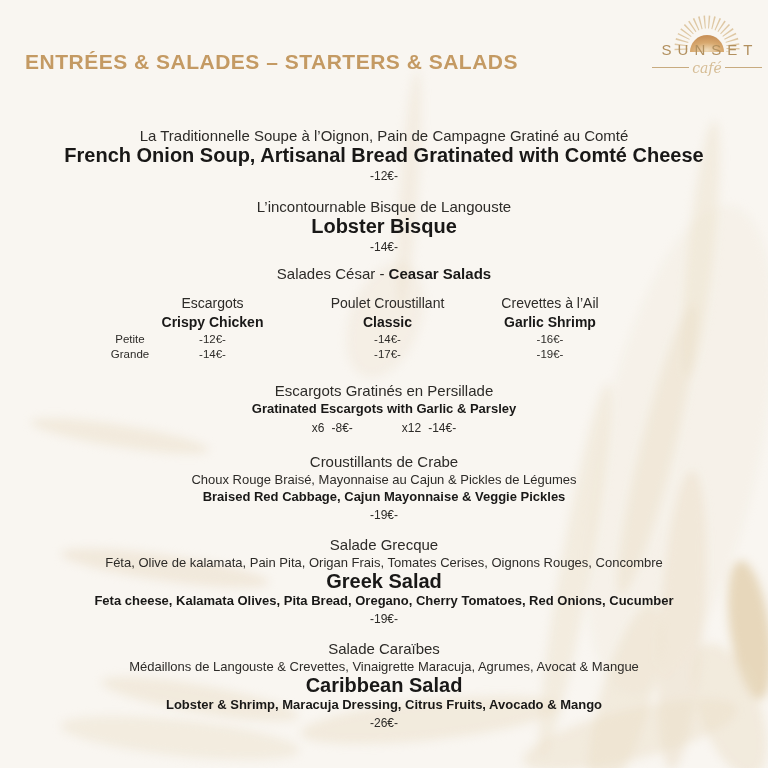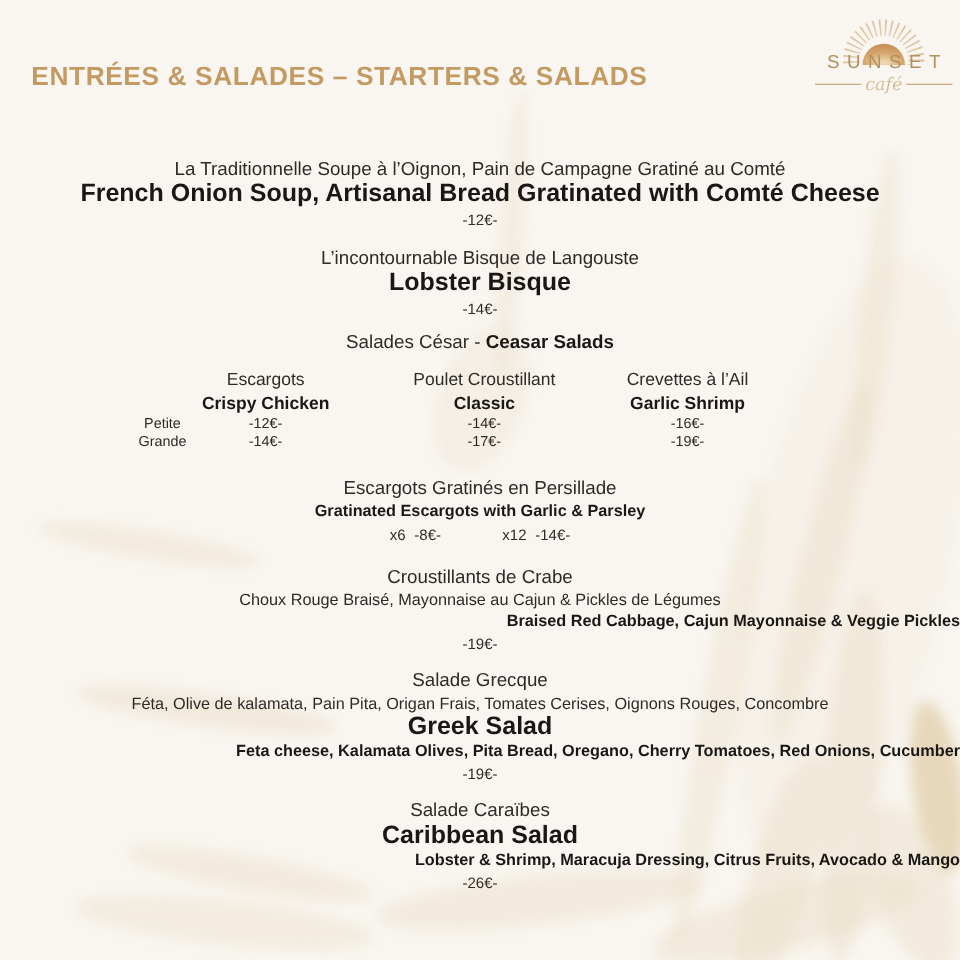--- a/index.html
+++ b/index.html
@@ -38,21 +38,21 @@
     position:absolute; left:25px; top:50px;
     font-size:21px; font-weight:700; letter-spacing:0.5px;
     color:#c49a63;
   }
 
   
   .menu { position:absolute; left:0; right:0; top:126px; text-align:center; }
   .fr-title { font-size:15px; line-height:19px; color:#2d2b28; }
   .en-title { font-size:20px; line-height:21px; font-weight:700; color:#191817; }
   .desc-fr  { font-size:13px; line-height:17px; color:#2d2b28; }
-  .desc-en  { font-size:13px; line-height:17px; font-weight:700; color:#191817;text-align:right; }
+  .desc-en  { font-size:13px; line-height:17px; font-weight:700; color:#191817; }
   .en-sub   { font-size:13px; line-height:18px; font-weight:700; color:#191817; }
   .price    { font-size:12px; line-height:16px; color:#2d2b28; margin-top:2px; }
 
   .mi-soup    { margin-bottom:13px; }
   .mi-bisque  { margin-bottom:9px; }
   .mi-caesar  { margin-bottom:19px; }
   .mi-escargots { margin-bottom:16px; }
   .mi-crab    { margin-bottom:12px; }
   .mi-greek   { margin-bottom:12px; }
 
@@ -186,19 +186,20 @@
     <section class="mi-greek">
       <div class="fr-title">Salade Grecque</div>
       <div class="desc-fr">Féta, Olive de kalamata, Pain Pita, Origan Frais, Tomates Cerises, Oignons Rouges, Concombre</div>
       <div class="en-title">Greek Salad</div>
       <div class="desc-en">Feta cheese, Kalamata Olives, Pita Bread, Oregano, Cherry Tomatoes, Red Onions, Cucumber</div>
       <div class="price">-19€-</div>
     </section>
 
     <section class="mi-caribbean">
       <div class="fr-title">Salade Caraïbes</div>
+      <div class="desc-fr">Médaillons de Langouste &amp; Crevettes, Vinaigrette Maracuja, Agrumes, Avocat &amp; Mangue</div>
       <div class="en-title">Caribbean Salad</div>
       <div class="desc-en">Lobster &amp; Shrimp, Maracuja Dressing, Citrus Fruits, Avocado &amp; Mango</div>
       <div class="price">-26€-</div>
     </section>
 
   </main>
 </div>
 
 </body></html>

